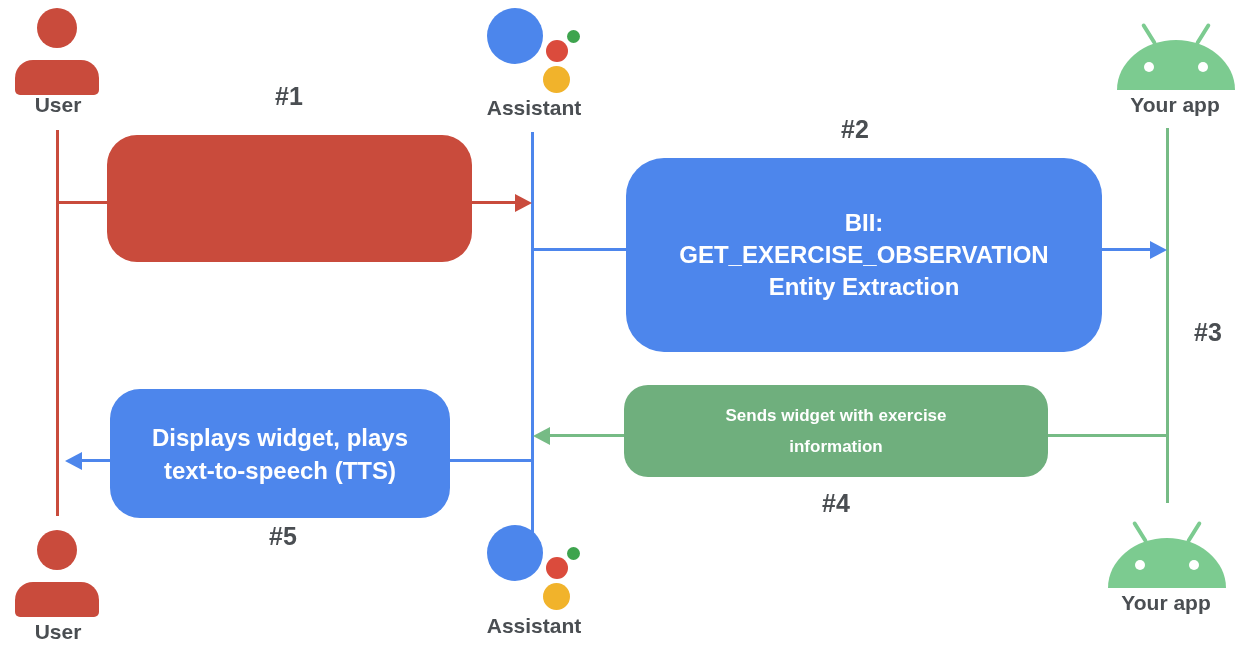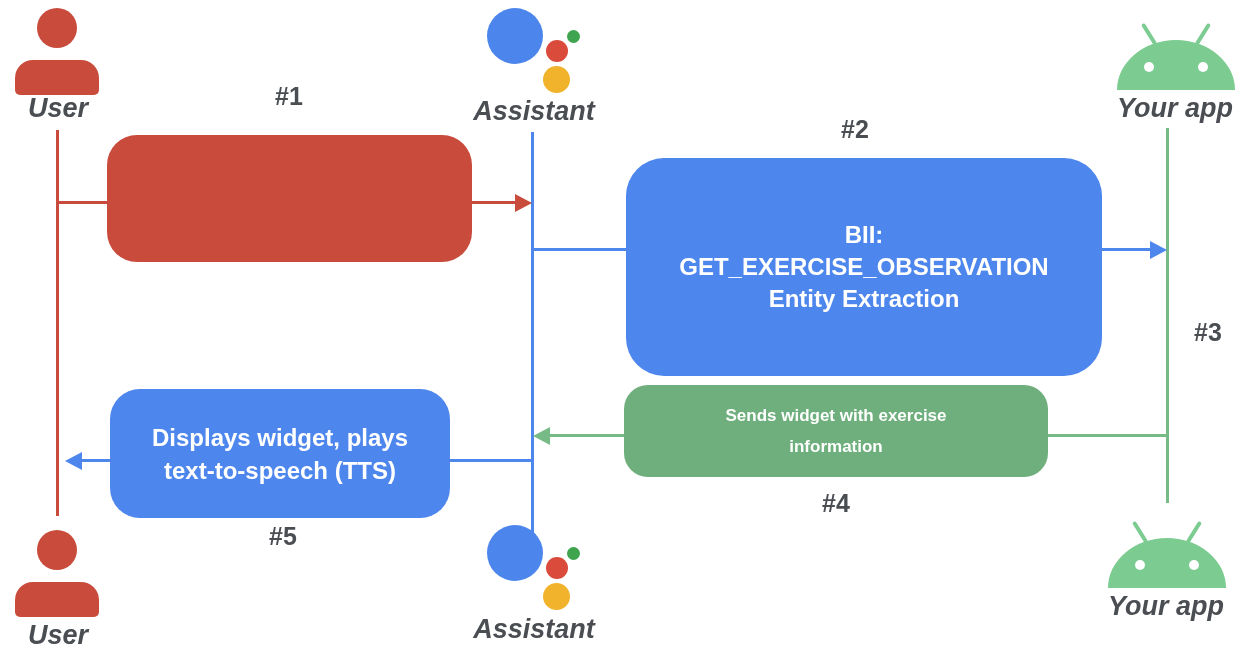--- a/index.html
+++ b/index.html
@@ -39,21 +39,21 @@
   .box-blue{background:var(--blue);border-radius:30px;font-size:24px;line-height:33px;}
   .box-blue-big{background:var(--blue);border-radius:38px;font-size:24px;line-height:32px;}
   .box-green{background:var(--green_box);border-radius:24px;font-size:17px;line-height:31px;}
 
   
   .steplabel,.actorlabel{
     position:absolute;color:var(--label_gray);transform:translateX(-50%);
     white-space:nowrap;z-index:4;
   }
   .steplabel{font-size:25px;}
-  .actorlabel{font-size:27px;font-style:italic;}
+  .actorlabel{font-size:21px;}
 
   
   .user-icon{position:absolute;width:86px;height:87px;z-index:5;}
   .user-icon .head{position:absolute;left:23px;top:0;width:40px;height:40px;border-radius:50%;background:var(--red);}
   .user-icon .body{position:absolute;left:1px;top:52px;width:84px;height:35px;border-radius:18px 18px 5px 5px;background:var(--red);}
 
   
   .assistant-icon{position:absolute;width:94px;height:86px;z-index:5;}
   .assistant-icon .c{position:absolute;border-radius:50%;}
   .assistant-icon .c.b{left:0;top:0;width:56px;height:56px;background:var(--assistant_blue);}
@@ -88,21 +88,21 @@
 
   <div class="msgline green" style="left:550px;top:434px;width:616px;"></div>
   <div class="arrow left green" style="left:533px;top:427px;"></div>
 
   <div class="msgline blue" style="left:82px;top:459px;width:449px;"></div>
   <div class="arrow left blue" style="left:65px;top:452px;"></div>
 
   <div class="msgbox box-red" style="left:107px;top:135px;width:365px;height:127px;">
   </div>
 
-  <div class="msgbox box-blue-big" style="left:626px;top:158px;width:476px;height:218px;">
+  <div class="msgbox box-blue-big" style="left:626px;top:158px;width:476px;height:194px;">
     <div class="ln">BII:</div>
     <div class="ln">GET_EXERCISE_OBSERVATION</div>
     <div class="ln">Entity Extraction</div>
   </div>
 
   <div class="msgbox box-green" style="left:624px;top:385px;width:424px;height:92px;">
     <div class="ln">Sends widget with exercise</div>
     <div class="ln">information</div>
   </div>
 

